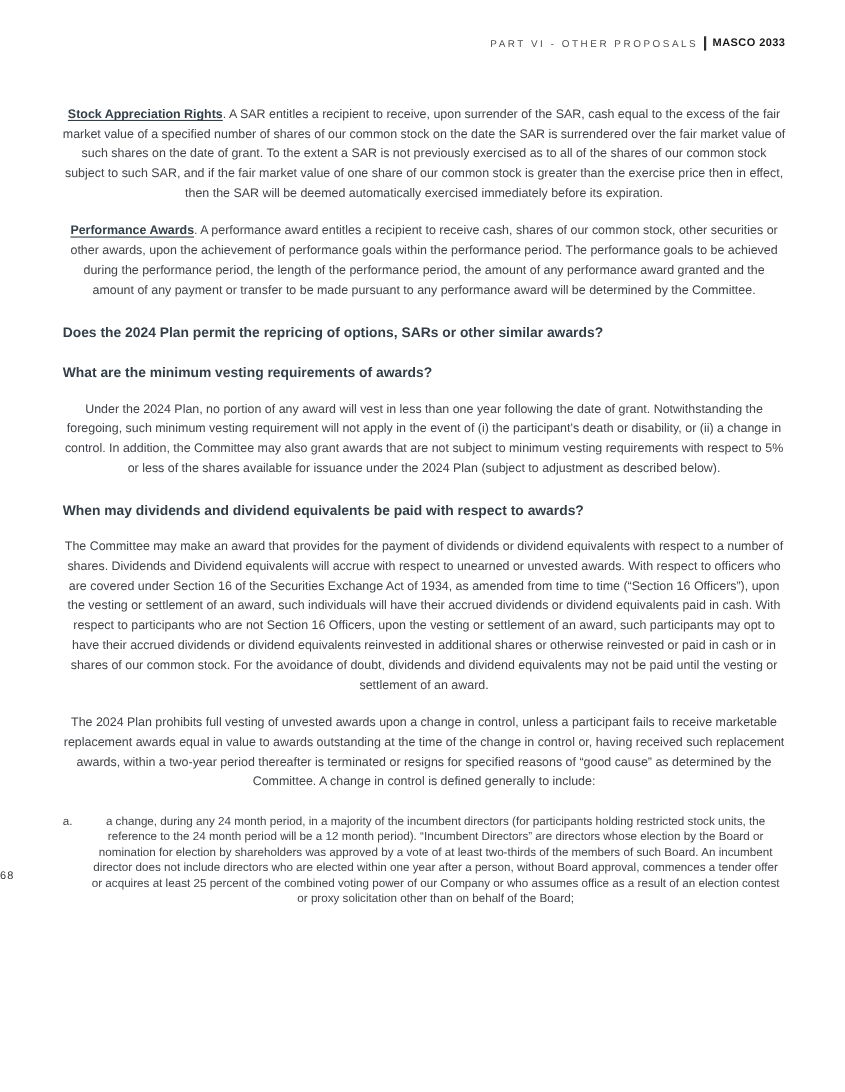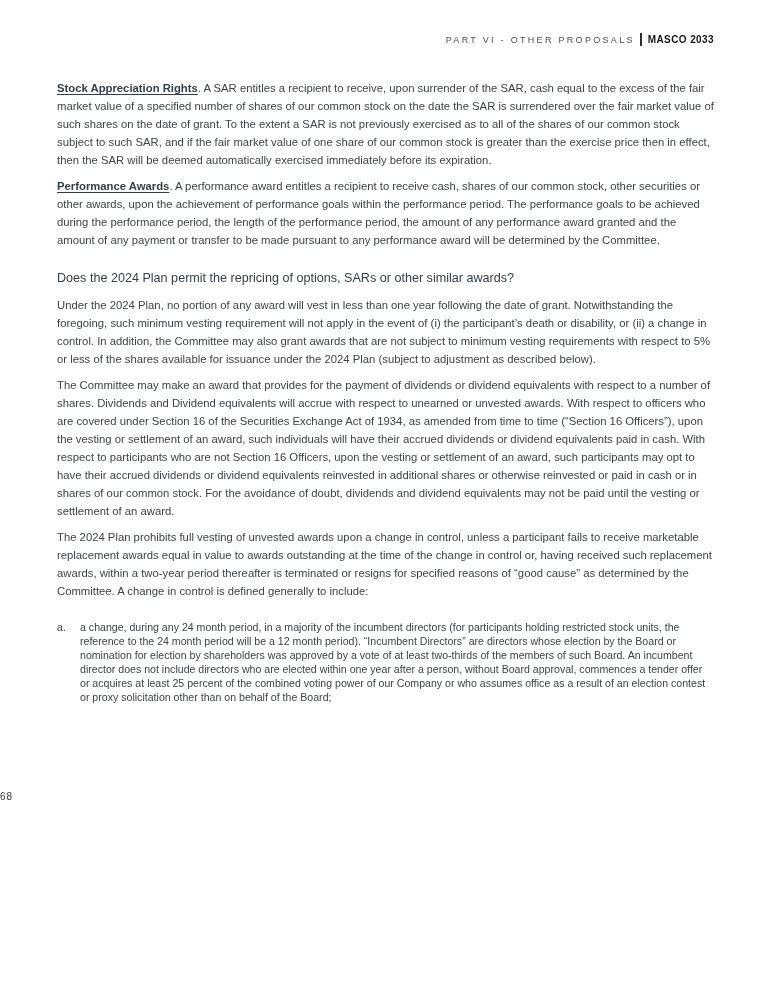--- a/index.html
+++ b/index.html
@@ -39,53 +39,55 @@
     color: #161616;
     white-space: nowrap;
   }
   .content {
     position: absolute;
     top: 79px;
     left: 57px;
     width: 657px;
   }
   .body-para {
-    margin: 0 0 8px 0;
+    margin: 16px 0 8px 0;
     font-size: 11.3px;
     line-height: 18px;
     color: #3f4247;
+    text-align: center;
   }
   .lead {
     font-weight: bold;
     color: #333f48;
     text-decoration: underline;
     text-decoration-thickness: 1px;
     text-underline-offset: 2px;
   }
   .q-heading {
     margin: 22px 0 10px 0;
     font-size: 12.6px;
     line-height: 15px;
-    font-weight: normal;
+    font-weight: bold;
     color: #333f48;
   }
   .list-item {
     display: flex;
     margin-top: 20px;
     font-size: 10.6px;
     line-height: 14px;
     color: #3f4247;
   }
   .list-marker {
     flex: 0 0 23px;
     width: 23px;
   }
   .list-text {
     flex: 1;
     max-width: 632px;
+    text-align: center;
   }
   .page-footer {
     position: absolute;
     left: 0;
     right: 0;
     bottom: 28px;
     text-align: left;
     font-size: 10px;
     letter-spacing: 1px;
     color: #3a3a3a;
@@ -103,22 +105,24 @@
   </div>
 
   <div class="content">
 
     <p class="body-para"><span class="lead">Stock Appreciation Rights</span><span>. A SAR entitles a recipient to receive, upon surrender of the SAR, cash equal to the excess of the fair market value of a specified number of shares of our common stock on the date the SAR is surrendered over the fair market value of such shares on the date of grant. To the extent a SAR is not previously exercised as to all of the shares of our common stock subject to such SAR, and if the fair market value of one share of our common stock is greater than the exercise price then in effect, then the SAR will be deemed automatically exercised immediately before its expiration.</span></p>
 
     <p class="body-para"><span class="lead">Performance Awards</span><span>. A performance award entitles a recipient to receive cash, shares of our common stock, other securities or other awards, upon the achievement of performance goals within the performance period. The performance goals to be achieved during the performance period, the length of the performance period, the amount of any performance award granted and the amount of any payment or transfer to be made pursuant to any performance award will be determined by the Committee.</span></p>
 
     <h2 class="q-heading">Does the 2024 Plan permit the repricing of options, SARs or other similar awards?</h2>
 
+    <h2 class="q-heading">What are the minimum vesting requirements of awards?</h2>
     <p class="body-para">Under the 2024 Plan, no portion of any award will vest in less than one year following the date of grant. Notwithstanding the foregoing, such minimum vesting requirement will not apply in the event of (i) the participant’s death or disability, or (ii) a change in control. In addition, the Committee may also grant awards that are not subject to minimum vesting requirements with respect to 5% or less of the shares available for issuance under the 2024 Plan (subject to adjustment as described below).</p>
 
+    <h2 class="q-heading">When may dividends and dividend equivalents be paid with respect to awards?</h2>
     <p class="body-para">The Committee may make an award that provides for the payment of dividends or dividend equivalents with respect to a number of shares. Dividends and Dividend equivalents will accrue with respect to unearned or unvested awards. With respect to officers who are covered under Section 16 of the Securities Exchange Act of 1934, as amended from time to time (“Section 16 Officers”), upon the vesting or settlement of an award, such individuals will have their accrued dividends or dividend equivalents paid in cash. With respect to participants who are not Section 16 Officers, upon the vesting or settlement of an award, such participants may opt to have their accrued dividends or dividend equivalents reinvested in additional shares or otherwise reinvested or paid in cash or in shares of our common stock. For the avoidance of doubt, dividends and dividend equivalents may not be paid until the vesting or settlement of an award.</p>
 
     <p class="body-para">The 2024 Plan prohibits full vesting of unvested awards upon a change in control, unless a participant fails to receive marketable replacement awards equal in value to awards outstanding at the time of the change in control or, having received such replacement awards, within a two-year period thereafter is terminated or resigns for specified reasons of “good cause” as determined by the Committee. A change in control is defined generally to include:</p>
 
     <div class="list-item">
       <span class="list-marker">a.</span>
       <span class="list-text">a change, during any 24 month period, in a majority of the incumbent directors (for participants holding restricted stock units, the reference to the 24 month period will be a 12 month period). “Incumbent Directors” are directors whose election by the Board or nomination for election by shareholders was approved by a vote of at least two-thirds of the members of such Board. An incumbent director does not include directors who are elected within one year after a person, without Board approval, commences a tender offer or acquires at least 25 percent of the combined voting power of our Company or who assumes office as a result of an election contest or proxy solicitation other than on behalf of the Board;</span>
     </div>
 
   </div>

